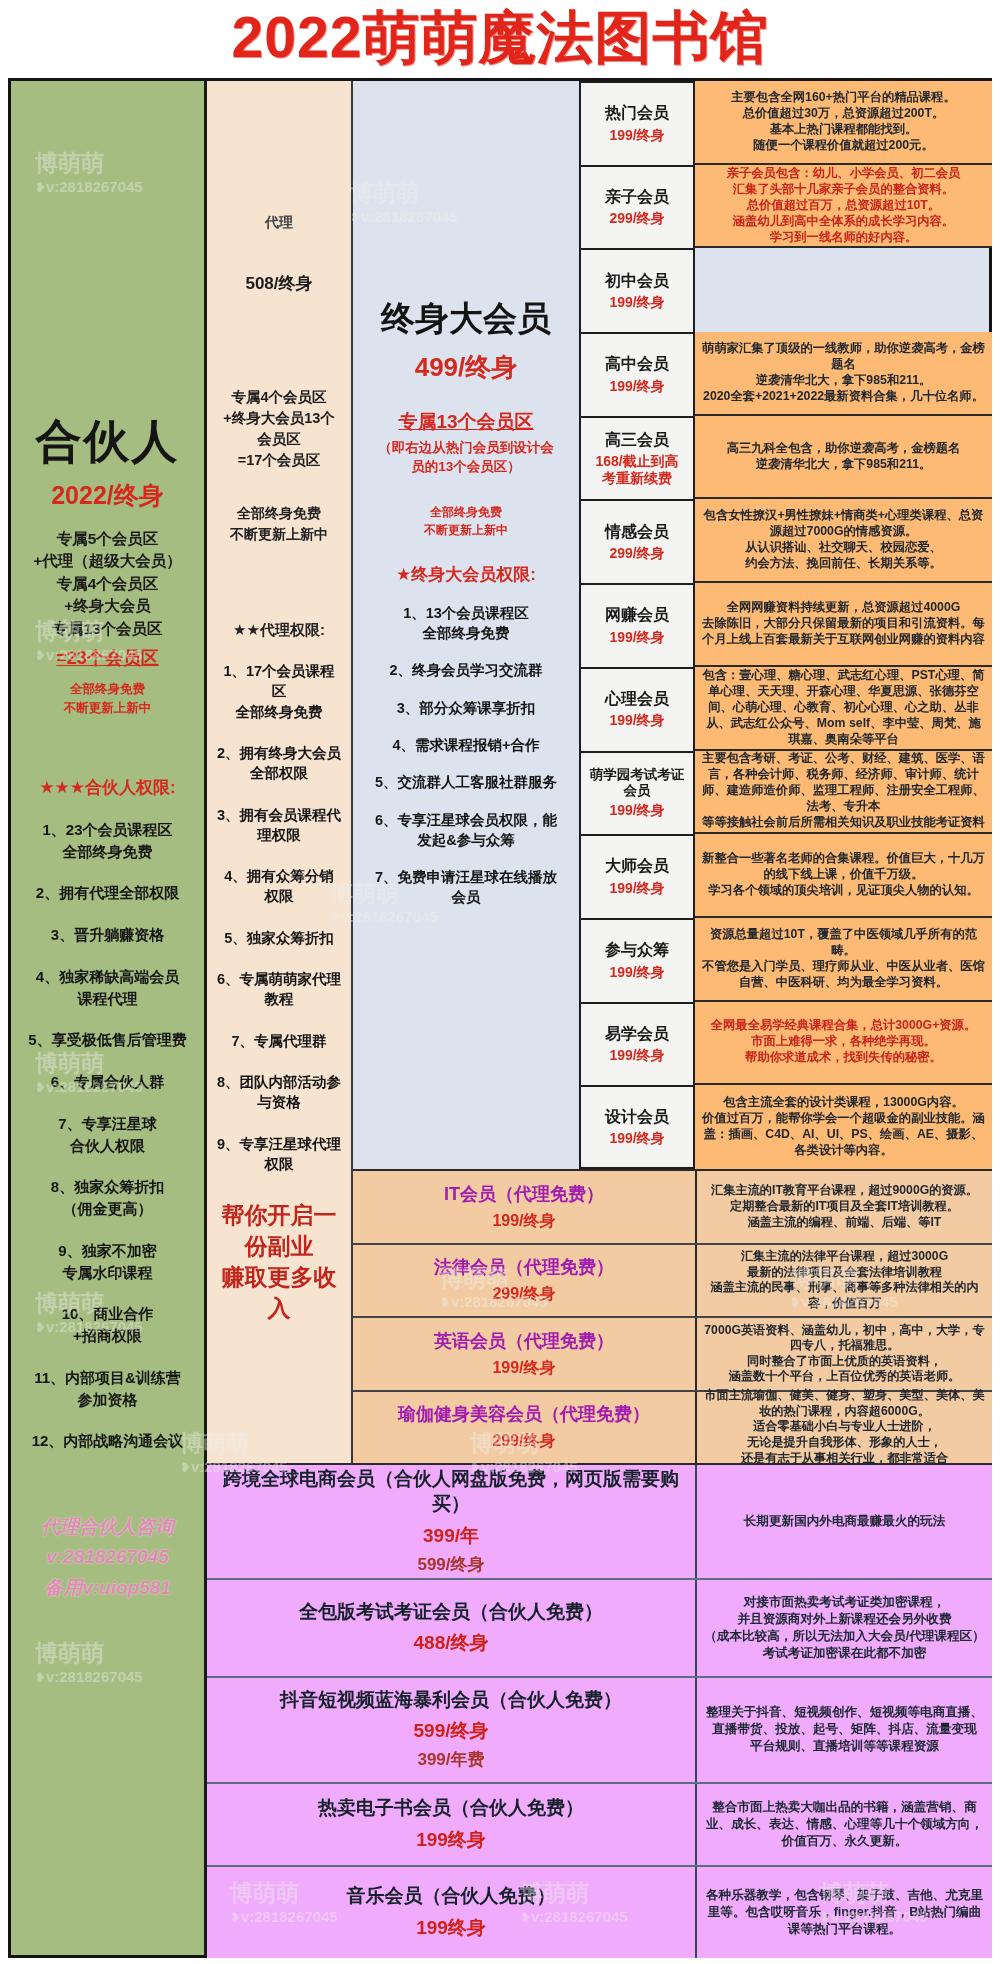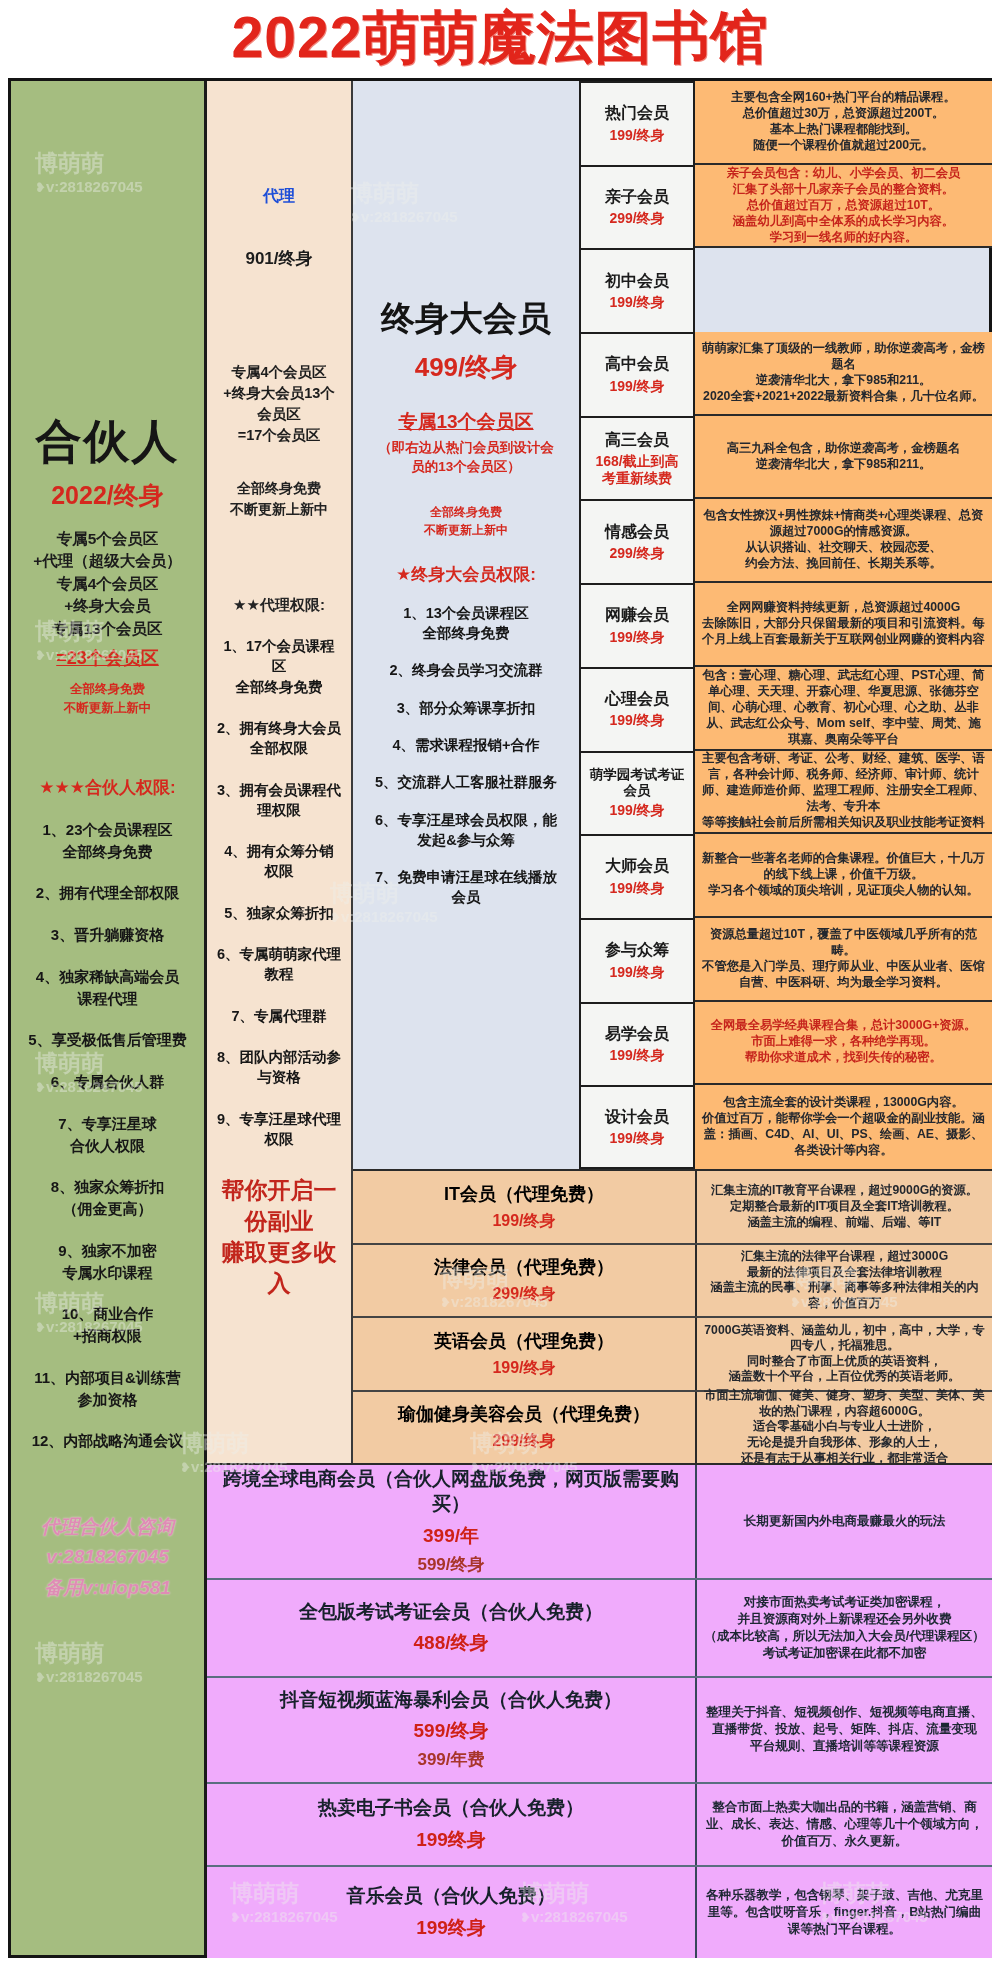--- a/index.html
+++ b/index.html
@@ -47,21 +47,21 @@
   .g-scope{font-size:15.5px;font-weight:700;color:#1c1c1c;line-height:1.45;margin-top:16px;}
   .g-total{font-size:18px;font-weight:800;color:#d5281e;text-decoration:underline;margin-top:6px;}
   .g-notes{font-size:12.5px;font-weight:700;color:#d5281e;line-height:1.5;margin-top:10px;}
   .g-rights-title{font-size:17px;font-weight:800;color:#d5281e;margin-top:58px;}
   .g-right{font-size:15px;font-weight:700;color:#161616;line-height:1.45;margin-top:20px;}
   .g-contact{
     font-size:19px;font-weight:800;color:#df8cb5;line-height:1.6;margin-top:60px;
     font-style:italic;text-shadow:0 0 2px #f7d7e8;
   }
   
-  .a-head{font-size:16px;font-weight:800;color:#1d4ed8;}
+  .a-head{font-size:14px;font-weight:800;color:#404040;margin-top:28px;}
   .a-price{font-size:17px;font-weight:800;color:#1c1c1c;margin-top:40px;}
   .a-scope{font-size:14.5px;font-weight:700;color:#1c1c1c;line-height:1.45;margin-top:92px;}
   .a-notes{font-size:14px;font-weight:700;color:#222;line-height:1.5;margin-top:32px;}
   .a-rights-title{font-size:15px;font-weight:800;color:#242424;margin-top:76px;}
   .a-right{font-size:14.5px;font-weight:700;color:#161616;line-height:1.4;margin-top:21px;}
   .a-slogan{font-size:23px;font-weight:800;color:#c2251c;line-height:1.35;margin-top:26px;}
   
   .l-head{font-size:34px;font-weight:800;color:#141414;}
   .l-price{font-size:26px;font-weight:800;color:#d5281e;margin-top:8px;}
   .l-zone{font-size:19px;font-weight:800;color:#d5281e;text-decoration:underline;margin-top:24px;}
@@ -96,21 +96,21 @@
     position:absolute;left:342px;top:1088px;width:639px;height:294px;
     background:#f2cba3;display:flex;flex-direction:column;z-index:2;
     border-top:2px solid #2a2a2a;
   }
   .orow{flex:1;display:flex;min-height:0;border-bottom:2px solid #444;}
   .orow:last-child{border-bottom:none;}
   .olabel{
     flex:1;display:flex;flex-direction:column;align-items:center;justify-content:center;
     text-align:center;padding:2px 4px;
   }
-  .oname{font-size:18px;font-weight:800;color:#000000;}
+  .oname{font-size:18px;font-weight:800;color:#a21caf;}
   .oprice{font-size:16px;font-weight:800;color:#d5281e;margin-top:5px;}
   .odesc{
     width:297px;border-left:2px solid #2a2a2a;
     display:flex;align-items:center;justify-content:center;text-align:center;
     font-size:12.2px;font-weight:700;color:#23272e;line-height:1.28;padding:2px 5px;
   }
   
   .blue-sec{
     position:absolute;left:196px;top:1382px;width:785px;height:495px;
     background:#f0abfc;display:flex;flex-direction:column;z-index:2;
@@ -177,21 +177,21 @@
     <div class="g-right preline">11、内部项目&amp;训练营
 参加资格</div>
     <div class="g-right preline">12、内部战略沟通会议</div>
     <div class="g-contact preline">代理合伙人咨询
 v:2818267045
 备用v:uiop581</div>
   </div>
 
   <div class="col-peach">
     <div class="a-head">代理</div>
-    <div class="a-price">901/终身</div>
+    <div class="a-price">508/终身</div>
     <div class="a-scope preline">专属4个会员区
 +终身大会员13个
 会员区
 =17个会员区</div>
     <div class="a-notes preline">全部终身免费
 不断更新上新中</div>
     <div class="a-rights-title">★★代理权限:</div>
     <div class="a-right preline">1、17个会员课程
 区
 全部终身免费</div>

